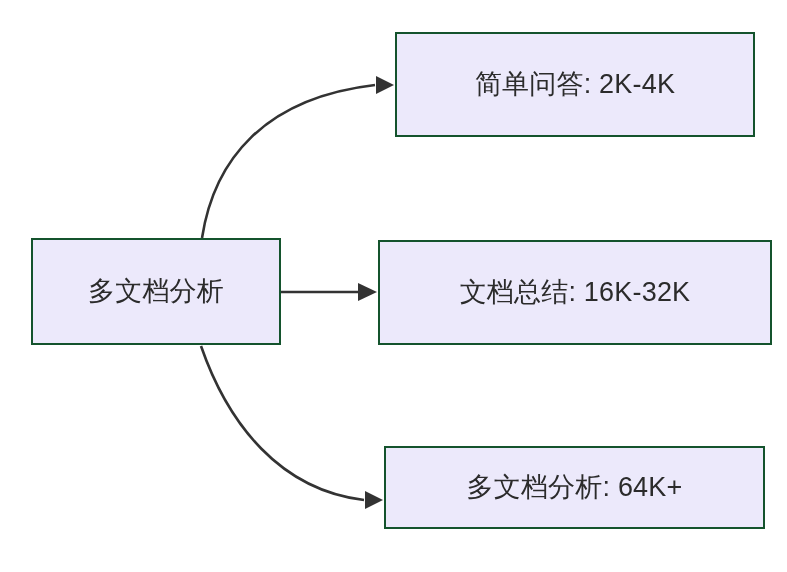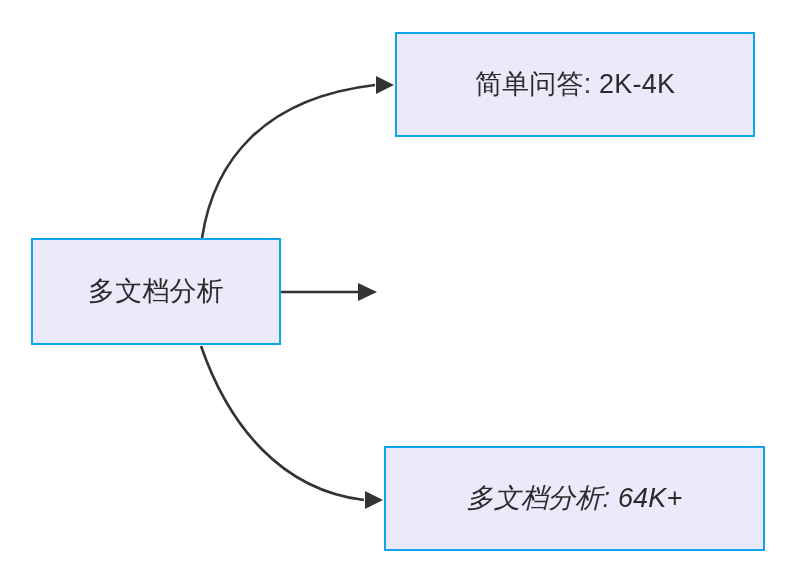--- a/index.html
+++ b/index.html
@@ -22,21 +22,21 @@
     left: 0;
     top: 0;
     width: 787px;
     height: 572px;
     pointer-events: none;
   }
   .node {
     position: absolute;
     box-sizing: border-box;
     background: #ece9fb;
-    border: 2px solid #0ea5e9;
+    border: 2px solid #14532d;
     display: flex;
     align-items: center;
     justify-content: center;
     text-align: center;
   }
   .node-label {
     color: #2b2b2b;
     font-size: 27px;
     line-height: 1.2;
     letter-spacing: 0.2px;
@@ -58,22 +58,21 @@
   #node-doc-summary {
     left: 378px;
     top: 240px;
     width: 394px;
     height: 105px;
   }
   #node-multi-doc {
     left: 384px;
     top: 446px;
     width: 381px;
-    height: 105px;
-    font-style: italic;
+    height: 83px;
   }
   .edge-path {
     fill: none;
     stroke: #333333;
     stroke-width: 2.6px;
   }
   .edge-head {
     fill: #333333;
     stroke: none;
   }
@@ -102,18 +101,21 @@
   </svg>
 
   <div class="node" id="node-source">
     <span class="node-label">多文档分析</span>
   </div>
 
   <div class="node" id="node-simple-qa">
     <span class="node-label">简单问答: 2K-4K</span>
   </div>
 
+  <div class="node" id="node-doc-summary">
+    <span class="node-label">文档总结: 16K-32K</span>
+  </div>
 
   <div class="node" id="node-multi-doc">
     <span class="node-label">多文档分析: 64K+</span>
   </div>
 
 </div>
 
 </body></html>

